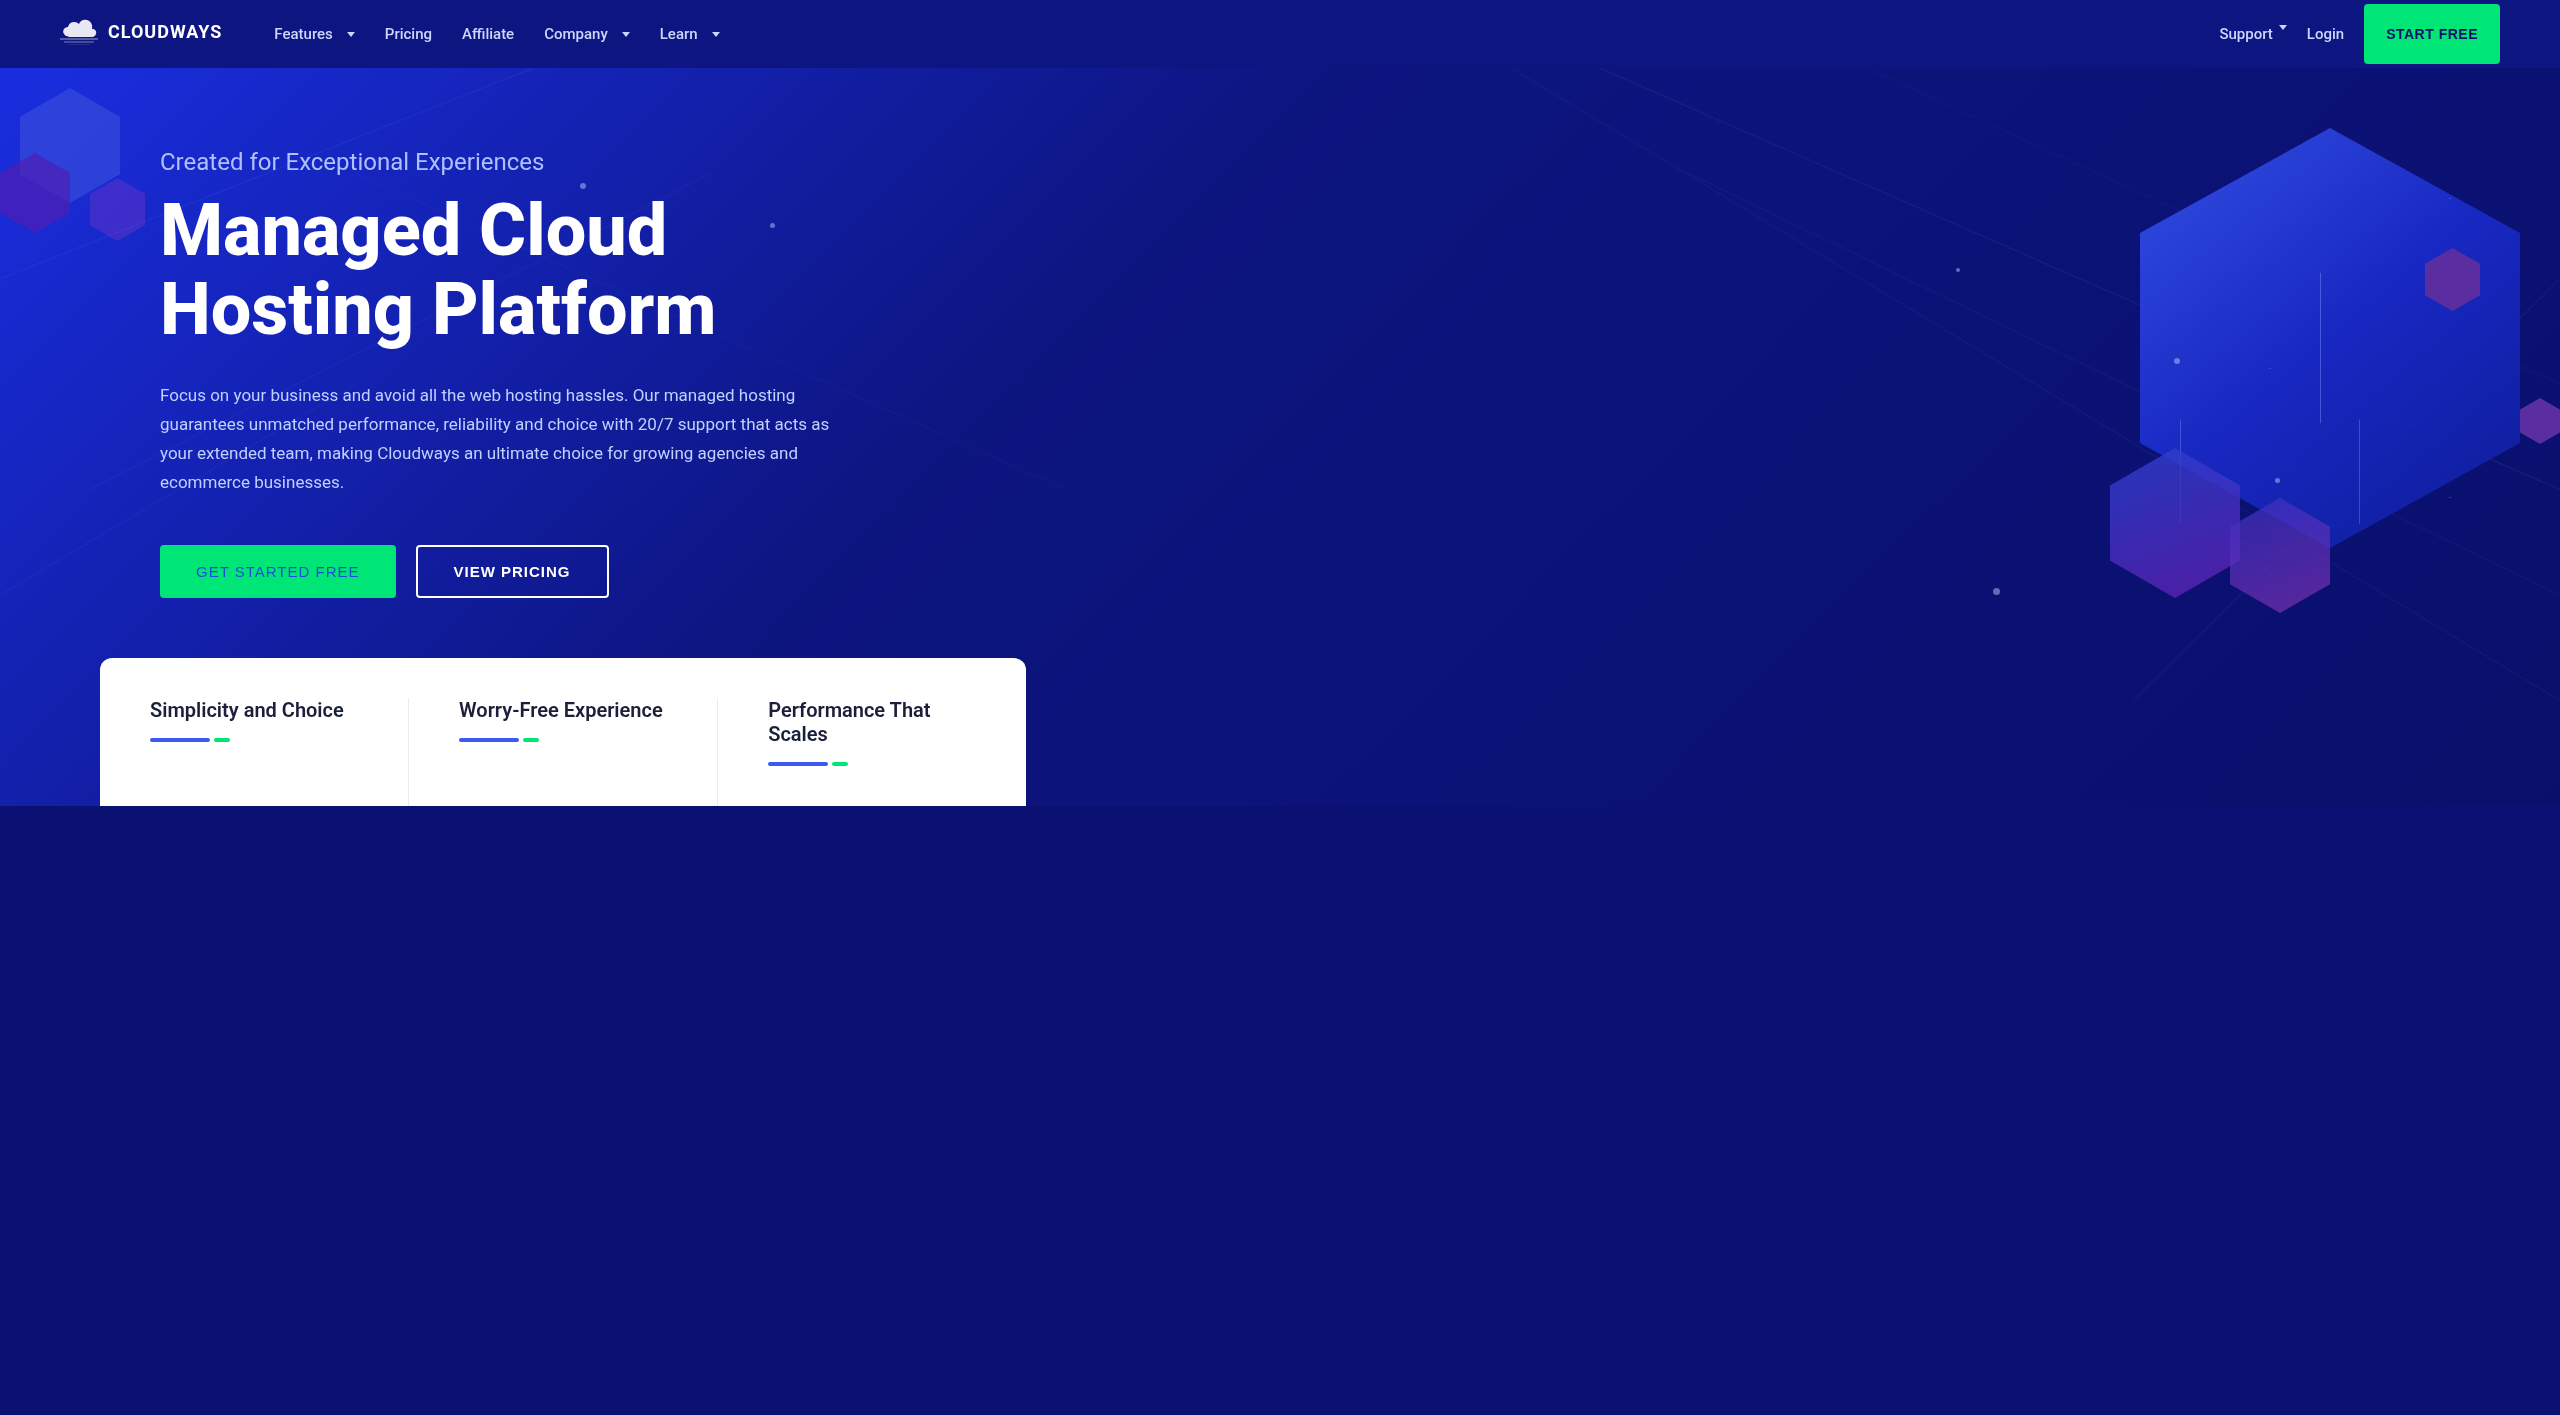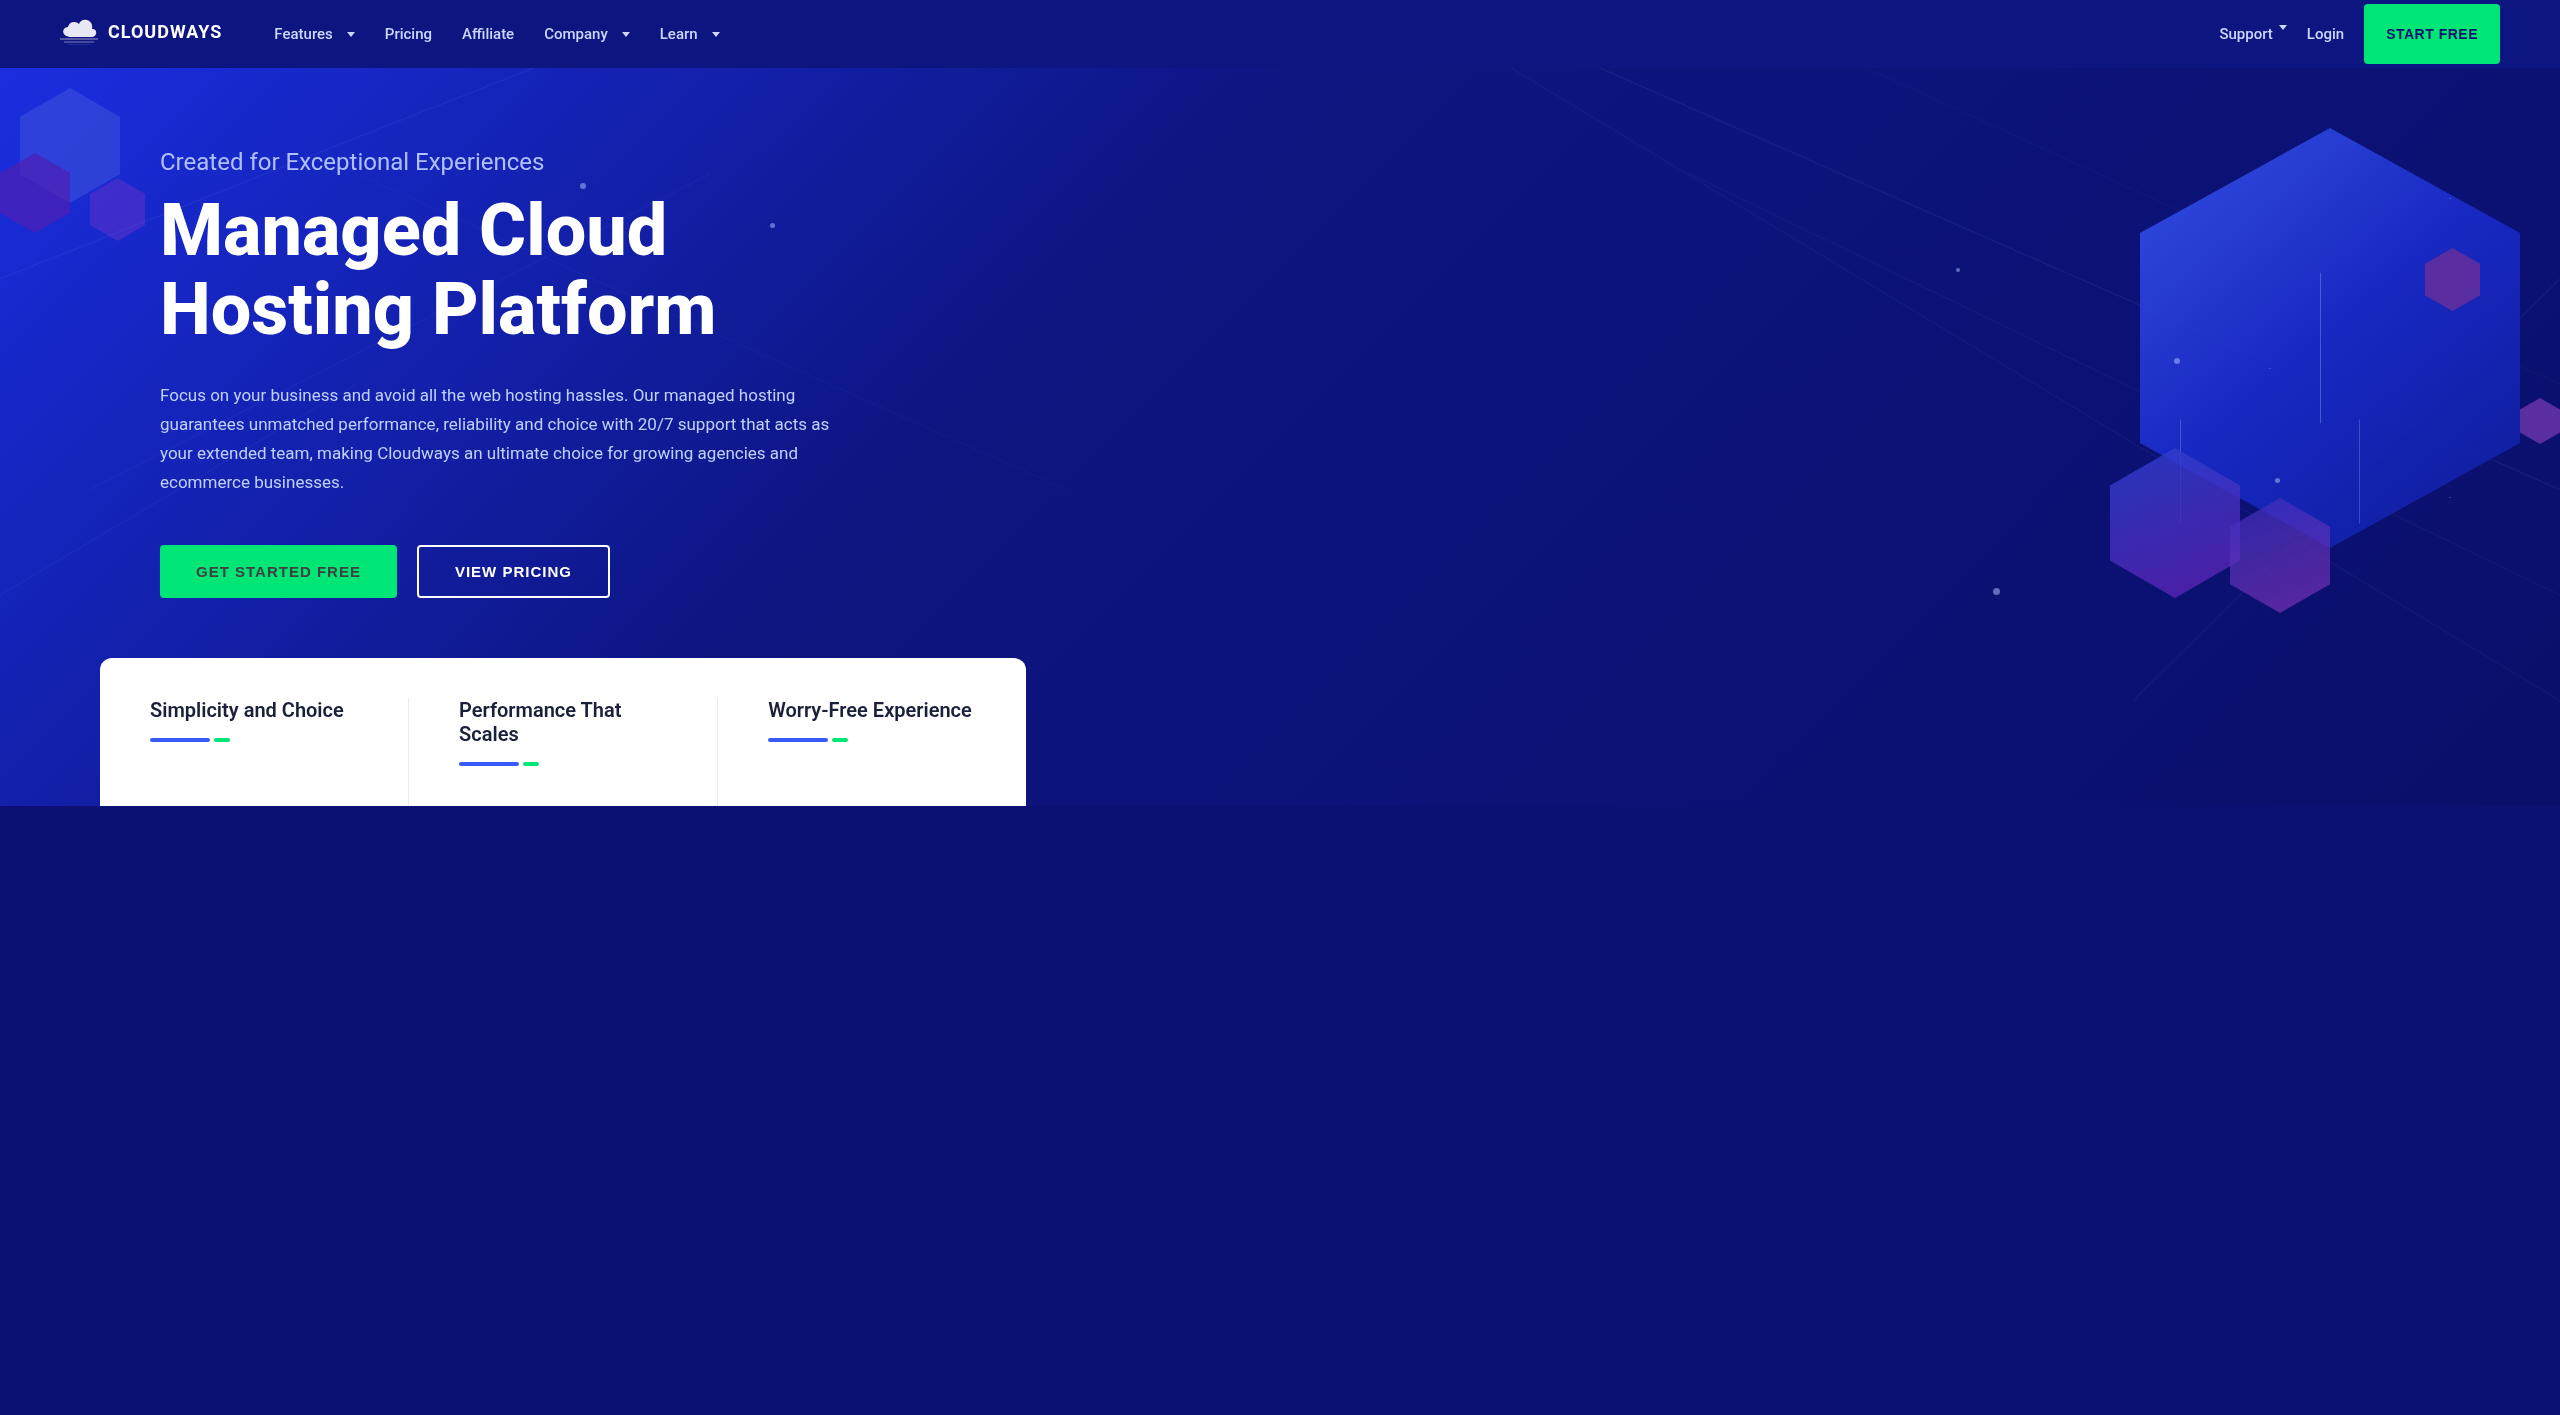--- a/index.html
+++ b/index.html
@@ -250,23 +250,23 @@
       max-width: 690px;
       margin-bottom: 48px;
     }
     .hero-buttons {
       display: flex;
       gap: 20px;
       align-items: center;
     }
     .btn-green {
       background: #00e676;
-      color: #404040;
+      color: #1d4ed8;
       font-size: 15px;
-      font-weight: 700;
+      font-weight: 400;
       padding: 18px 36px;
       border-radius: 4px;
       border: none;
       cursor: pointer;
       letter-spacing: 1px;
       text-transform: uppercase;
     }
     .btn-outline {
       background: transparent;
       color: #ffffff;
@@ -424,28 +424,28 @@
   <div style="flex:1; display:flex; align-items:flex-end;">
     <div class="features-bar">
       <div class="feature-col">
         <p class="feature-title">Simplicity and Choice</p>
         <div class="feature-bar-row">
           <div class="bar-segment bar-blue"></div>
           <div class="bar-segment bar-green"></div>
         </div>
       </div>
       <div class="feature-col">
-        <p class="feature-title">Performance That Scales</p>
+        <p class="feature-title">Worry-Free Experience</p>
         <div class="feature-bar-row">
           <div class="bar-segment bar-blue"></div>
           <div class="bar-segment bar-green"></div>
         </div>
       </div>
       <div class="feature-col">
-        <p class="feature-title">Worry-Free Experience</p>
+        <p class="feature-title">Performance That Scales</p>
         <div class="feature-bar-row">
           <div class="bar-segment bar-blue"></div>
           <div class="bar-segment bar-green"></div>
         </div>
       </div>
     </div>
   </div>
 
 </section>
 

